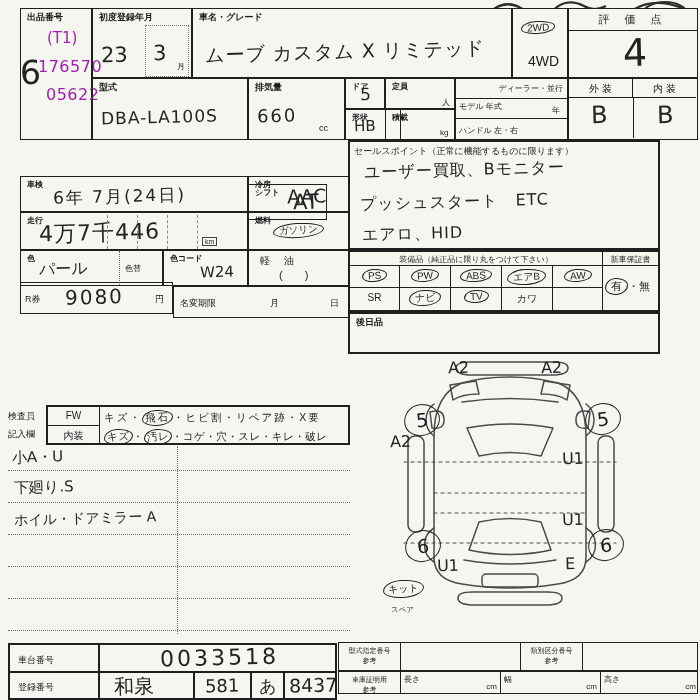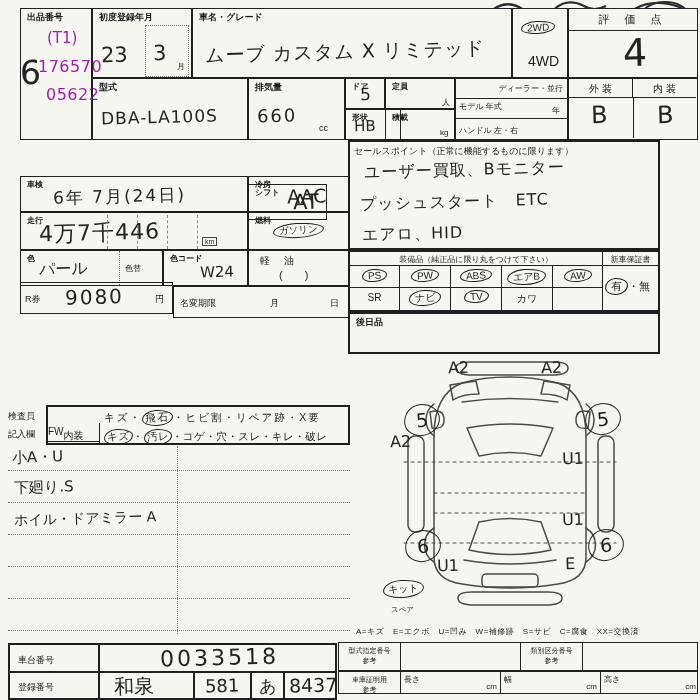--- a/index.html
+++ b/index.html
@@ -171,21 +171,21 @@
   <div class="box" style="left:173px;top:286px;width:177px;height:32px;">
     <span class="abs lbl" style="left:6px;top:10px;">名変期限</span>
     <span class="abs lbl" style="left:96px;top:10px;">月</span>
     <span class="abs lbl" style="left:156px;top:10px;">日</span>
   </div>
 
 
   <span class="abs lbl" style="left:8px;top:410px;">検査員</span>
   <span class="abs lbl" style="left:8px;top:428px;">記入欄</span>
   <div class="box thick" style="left:46px;top:405px;width:304px;height:40px;">
-    <div class="abs" style="left:0;top:16px;width:52px;height:19px;border-right:1.6px solid #1f1f1f;border-bottom:1.6px solid #1f1f1f;box-sizing:border-box;text-align:left;font-size:10px;padding-top:3px;">FW</div>
+    <div class="abs" style="left:0;top:0;width:52px;height:19px;border-right:1.6px solid #1f1f1f;border-bottom:1.6px solid #1f1f1f;box-sizing:border-box;text-align:center;font-size:10px;padding-top:3px;">FW</div>
     <div class="abs" style="left:0;top:19px;width:52px;height:18px;border-right:1.6px solid #1f1f1f;box-sizing:border-box;text-align:center;font-size:10px;padding-top:3px;">内装</div>
     <div class="abs" style="left:56px;top:3px;font-size:10.5px;letter-spacing:2px;white-space:nowrap;">
       <span>キズ・</span><span class="circ" style="padding:0 2px;">飛石</span><span>・ヒビ割・リペア跡・X要</span>
     </div>
     <div class="abs" style="left:56px;top:22px;font-size:10.5px;letter-spacing:.5px;white-space:nowrap;">
       <span class="circ" style="padding:0 2px;">キズ</span><span>・</span><span class="circ" style="padding:0 2px;">汚レ</span><span>・コゲ・穴・スレ・キレ・破レ</span>
     </div>
   </div>
 
   <div class="dotline" style="left:8px;top:470px;width:342px;"></div>
@@ -287,21 +287,20 @@
       </div>
     <div class="tire" style="left:218px;top:177px;">
         <span>6</span>
       </div>
     <span class="abs hw" style="left:67px;top:204px;font-size:16px;">U1</span>
     <span class="abs hw" style="left:195px;top:202px;font-size:16px;">E</span>
     <span class="abs" style="left:13px;top:228px;font-size:10px;"><span class="circ hw" style="padding:1px 4px;">キット</span></span>
     <span class="abs" style="left:21px;top:253px;font-size:7.5px;color:#333;">スペア</span>
   </div>
 
-  <span class="abs" style="left:356px;top:626px;font-size:8px;letter-spacing:.5px;white-space:nowrap;">A=キズ　E=エクボ　U=凹み　W=補修跡　S=サビ　C=腐食　XX=交換済</span>
 
   <div class="box thick" style="left:8px;top:643px;width:92px;height:30px;">
     <span class="abs lbl" style="left:8px;top:9px;">車台番号</span>
   </div>
   <div class="box thick" style="left:98px;top:643px;width:239px;height:30px;">
     <span class="abs hw" style="left:60px;top:0px;font-size:22px;letter-spacing:3px;">0033518</span>
   </div>
   <div class="box thick" style="left:8px;top:671px;width:92px;height:29px;">
     <span class="abs lbl" style="left:8px;top:8px;">登録番号</span>
   </div>

